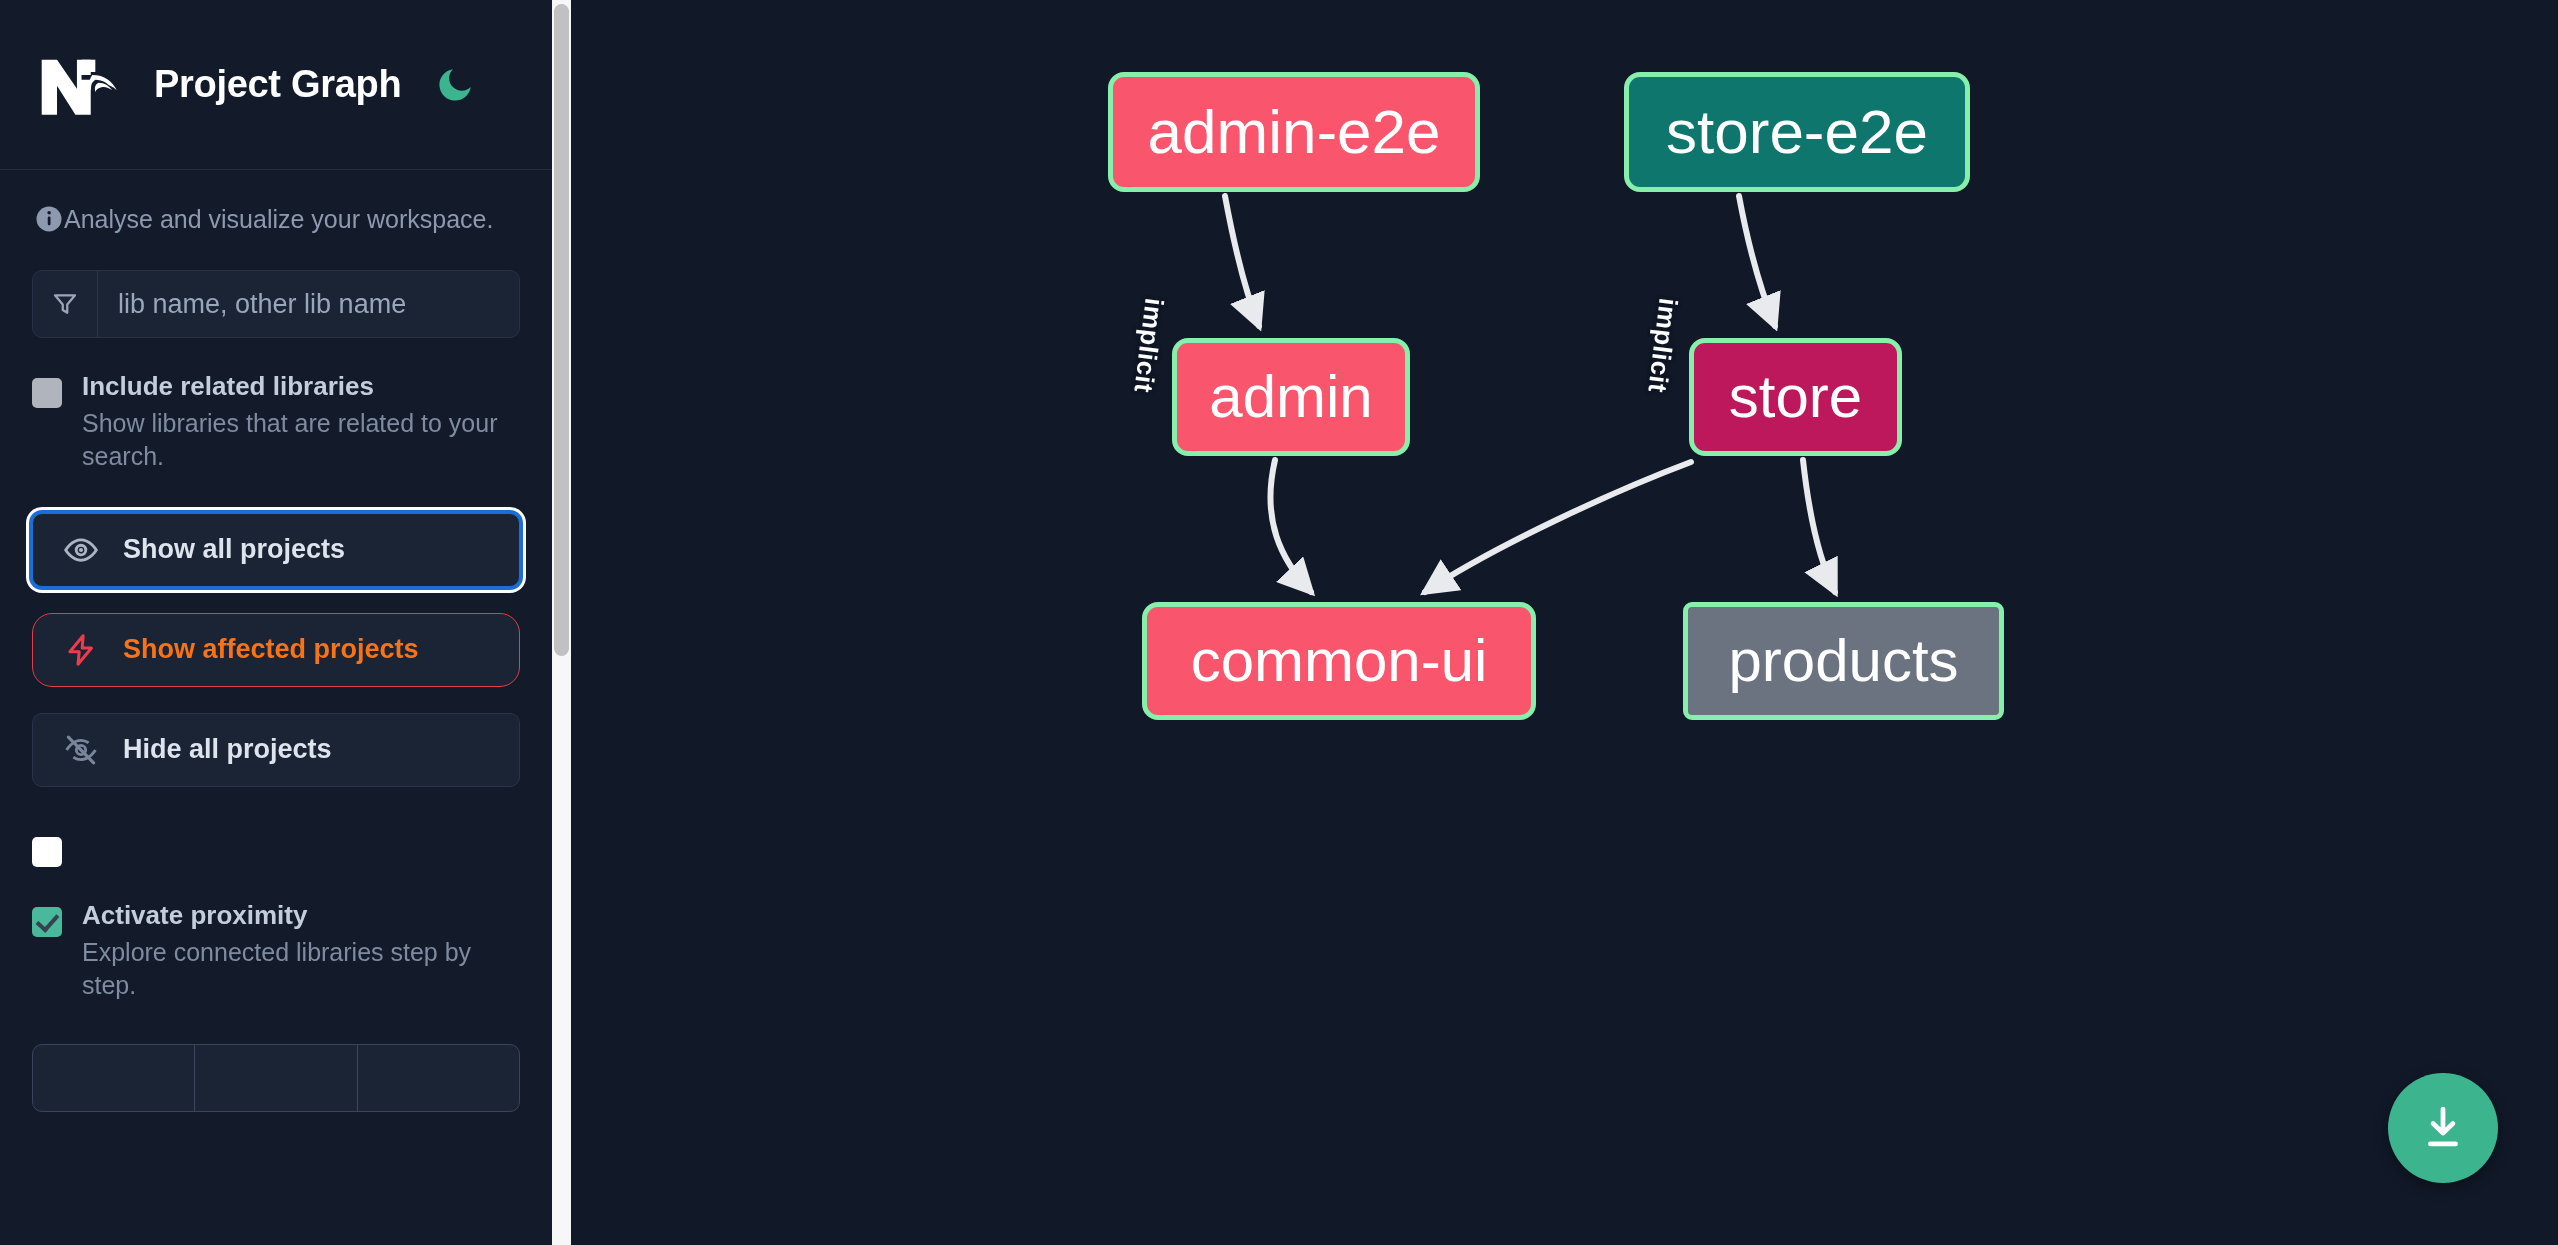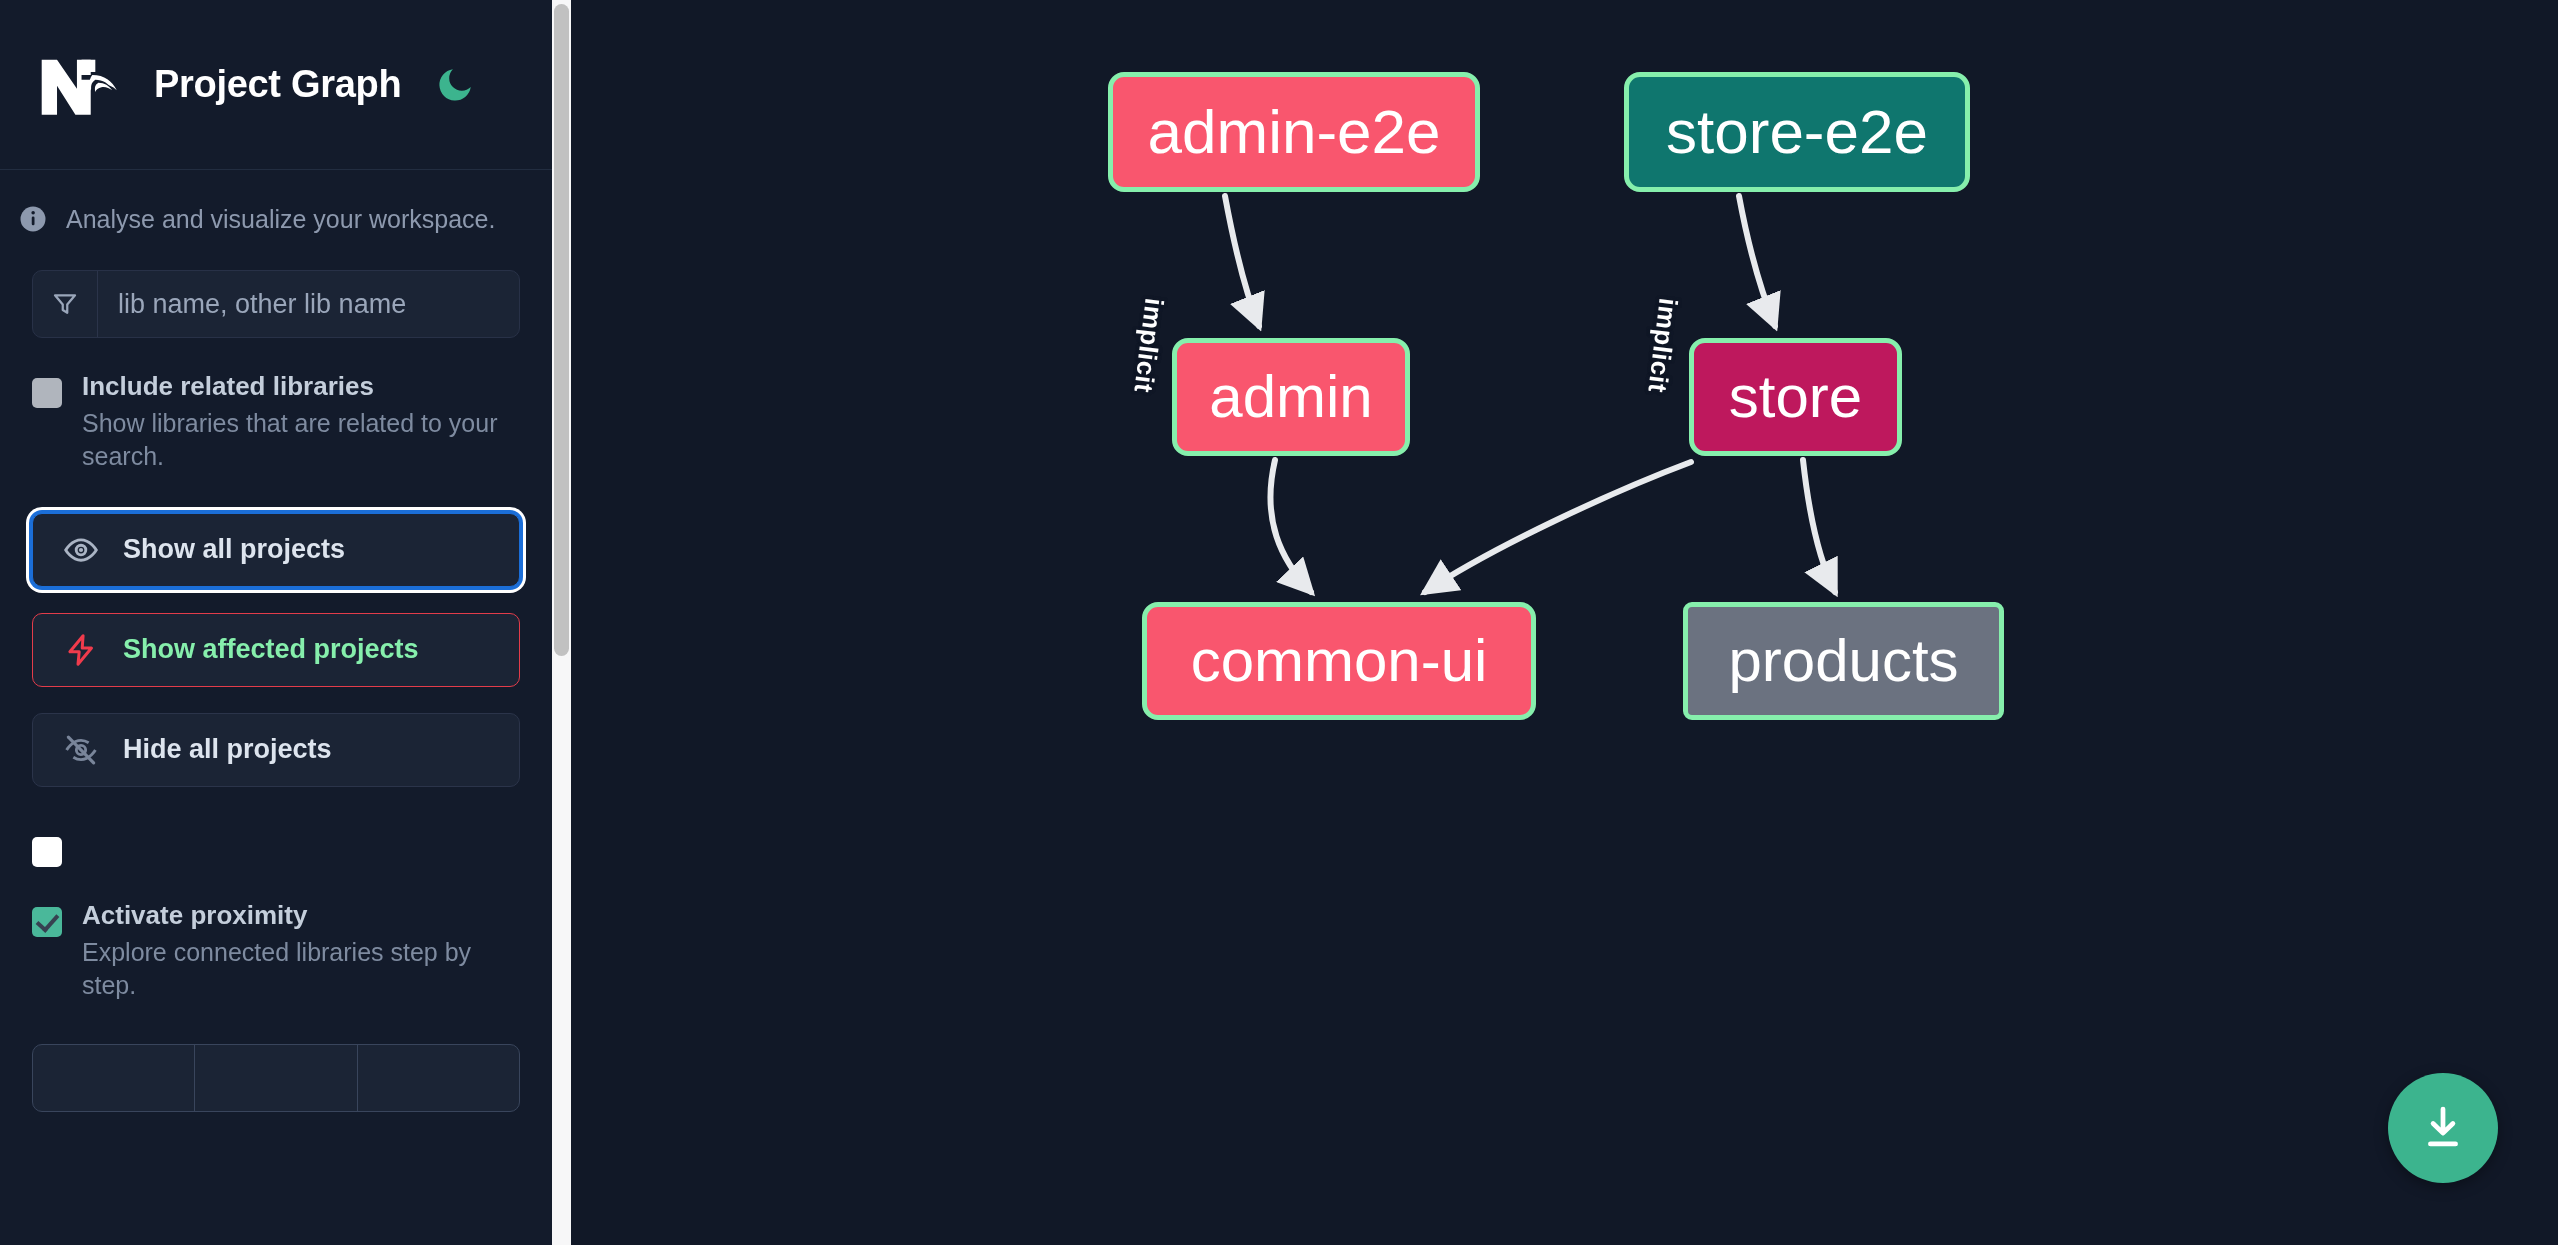--- a/index.html
+++ b/index.html
@@ -29,22 +29,22 @@
     color:#ffffff; font-size:38px; font-weight:700;
     letter-spacing:-0.3px; margin-left:28px; white-space:nowrap;
   }
   .theme-toggle {
     margin-left:30px; width:48px; height:48px; flex:none;
     display:flex; align-items:center; justify-content:center;
     cursor:pointer; background:none; border:none; padding:0;
   }
 
   .sb-note {
-    display:flex; align-items:center; gap:18px;
-    padding:34px 34px 18px 18px;
+    display:flex; align-items:center; 
+    padding:34px 34px 18px 34px;
   }
   .sb-note-text { color:#8d99ae; font-size:25px; }
   .info-ico { flex:none; width:30px; height:30px; }
 
   .sb-body { padding:18px 32px 0 32px; }
 
   .filter-row {
     display:flex; align-items:stretch;
     height:68px; border-radius:10px; overflow:hidden;
     background:#1b2435; border:1px solid #283147;
@@ -88,21 +88,21 @@
     padding:0 28px; border-radius:10px;
     background:#1b2435; border:1px solid #2b344a;
     color:#dde4ee; font-size:27px; font-weight:700;
     cursor:pointer; position:relative;
     font-family:"Liberation Sans", sans-serif;
   }
   .sbtn.focused {
     border-color:#1b6ed8;
     box-shadow:0 0 0 3px #1b6ed8, 0 0 0 6px #ffffff;
   }
-  .sbtn.danger { border-color:#e33c4a; color:#86efac; }
+  .sbtn.danger { border-color:#e33c4a; color:#f97316;border-radius:20px; }
   .sbtn .ico { flex:none; width:40px; height:40px; display:flex; align-items:center; justify-content:center; }
 
   .chk-group-2 { margin-top:44px; display:flex; flex-direction:column; gap:34px; }
 
   .seg-control {
     margin-top:42px; display:flex; height:66px;
     border:1px solid #39455c; border-radius:10px; overflow:hidden;
     background:#1b2435;
   }
   .seg { flex:1; display:flex; align-items:center; justify-content:center;

